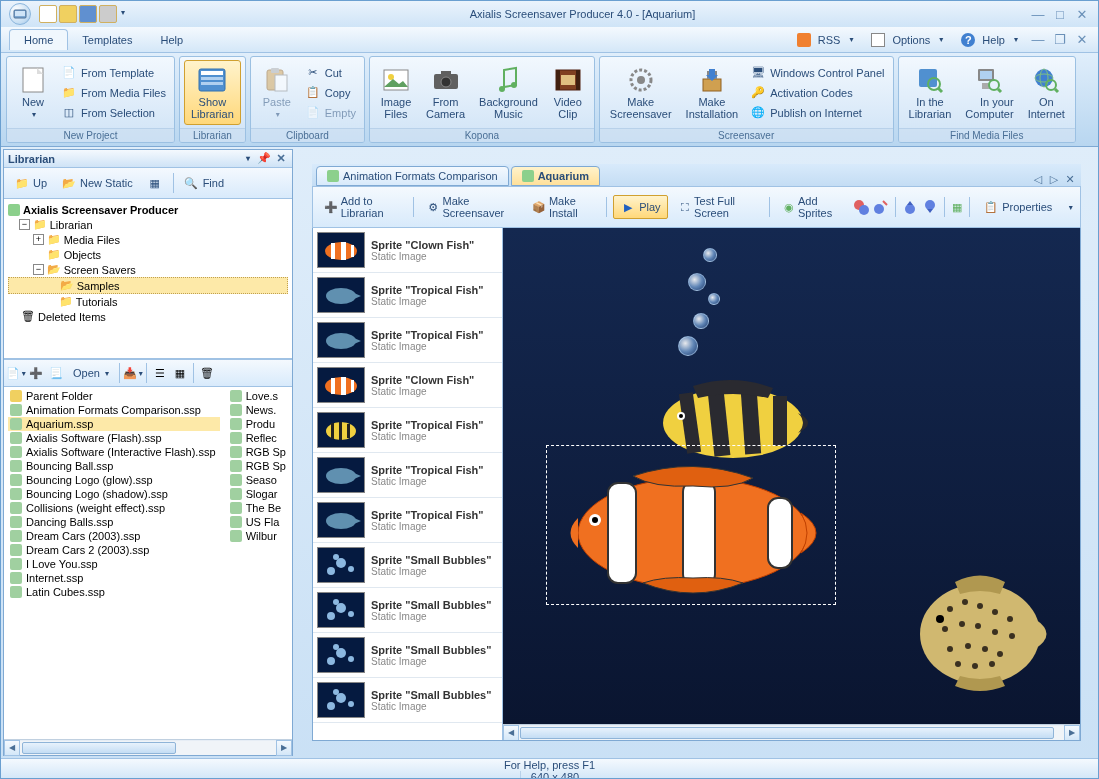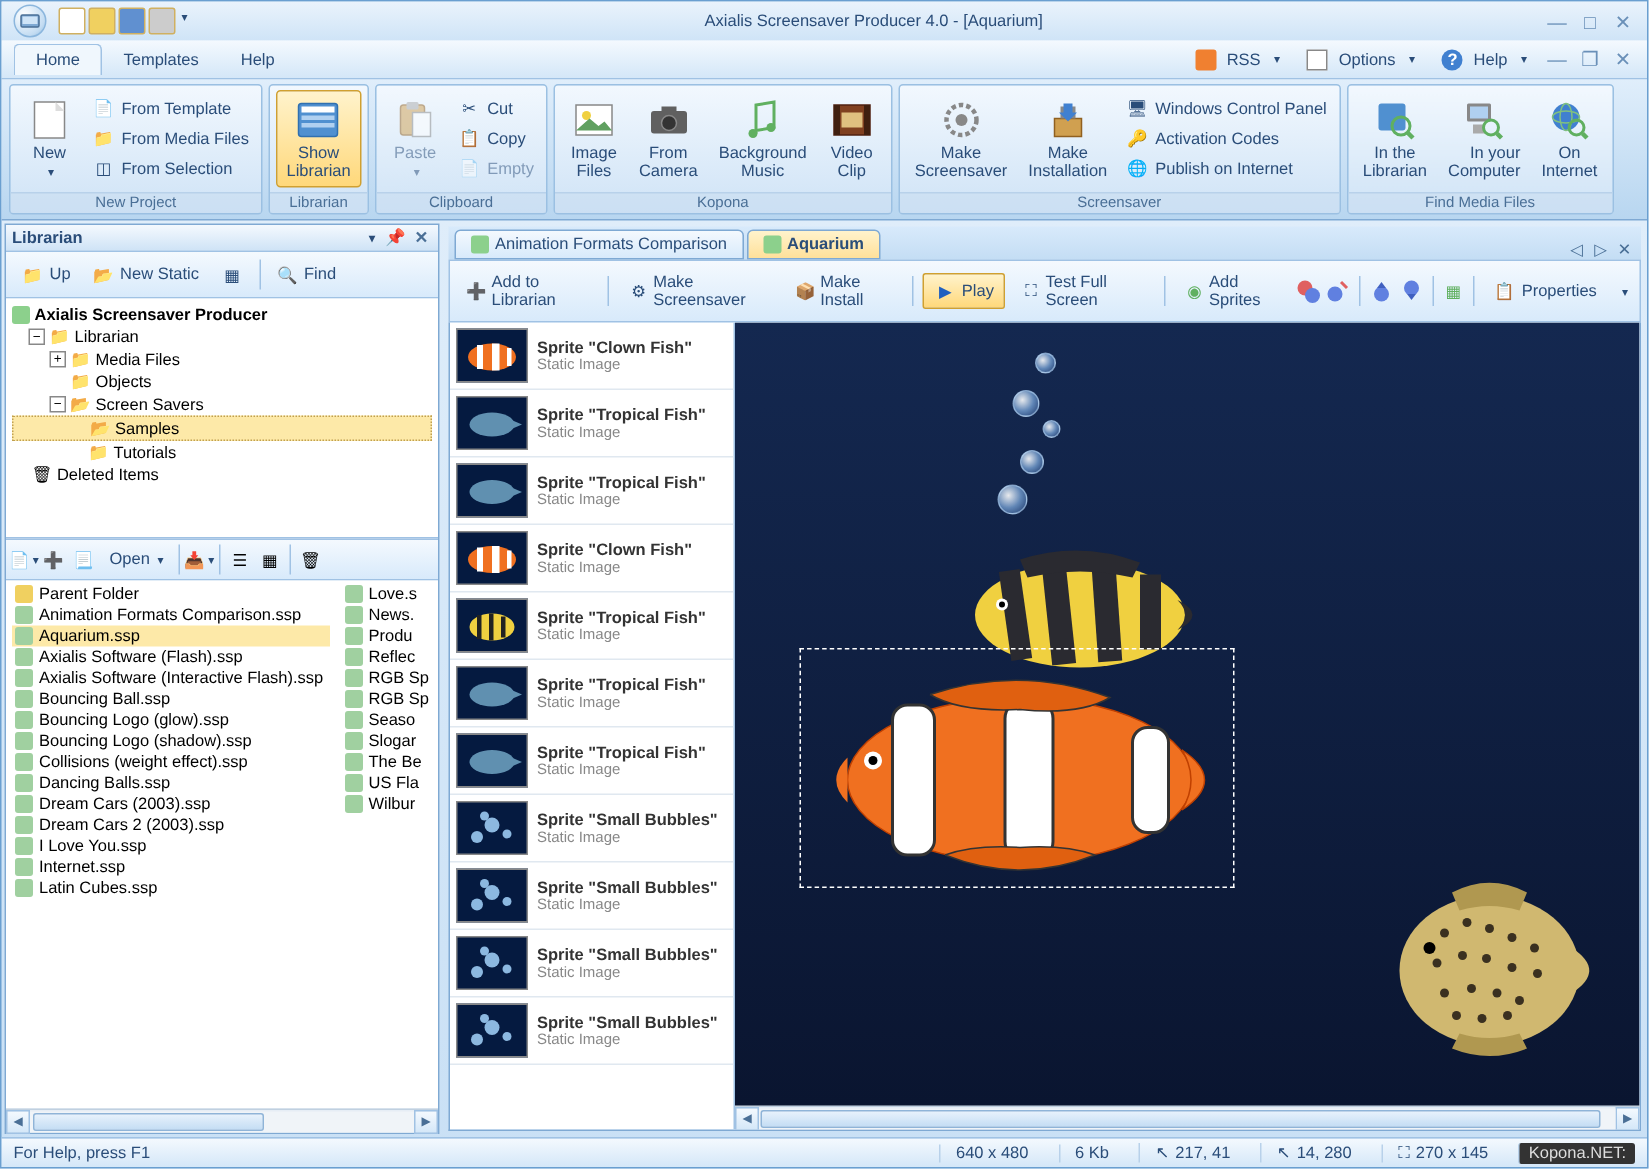--- a/index.html
+++ b/index.html
@@ -117,21 +117,21 @@
 .fitem { display: flex; align-items: flex-end; gap: 4px; padding: 1px 2px; cursor: pointer; white-space: nowrap; }
 .fitem.sel { background: #fde9a8; }
 .fitem .fii { width: 12px; height: 12px; background: #a0d0a0; border-radius: 2px; flex-shrink: 0; }
 .fitem.folder .fii { background: #f0d060; }
 
 .hscroll { height: 16px; background: #e6edf5; border-top: 1px solid #c0d0e0; display: flex; align-items: center; }
 .hsbtn { width: 16px; height: 16px; background: linear-gradient(to bottom,#f4f9fe,#d4e7f8); border: 1px solid #a0c2e4; display: flex; align-items: center; justify-content: center; font-size: 8px; color: #4a6f96; }
 .hstrack { flex: 1; height: 14px; background: #f0f4f8; position: relative; }
 .hsthumb { position: absolute; height: 12px; top: 1px; background: linear-gradient(to bottom,#e8f2fc,#c4ddf4); border: 1px solid #8fb4d8; border-radius: 2px; }
 
-.main-panel { flex: 1; display: flex; flex-direction: column; margin: 4px; }
+.main-panel { flex: 1; display: flex; flex-direction: column; margin: 17px; }
 .tabs-bar {
   height: 22px; display: flex; align-items: flex-end;
   background: linear-gradient(to bottom, #d8eafb, #c4ddf4);
   padding: 0 4px;
 }
 .doctab {
   display: flex; align-items: center; gap: 4px; padding: 3px 10px;
   border: 1px solid #7fa9d3; border-radius: 4px 4px 0 0;
   background: linear-gradient(to bottom, #f4f9fe, #d8eafb);
   cursor: pointer; color: #2a4d79; margin-right: 2px;
@@ -178,21 +178,21 @@
   position: relative; overflow: hidden;
 }
 .selection-box {
   position: absolute; border: 1px dashed #fff;
 }
 .bubble { position: absolute; border-radius: 50%; background: radial-gradient(circle at 35% 35%, rgba(255,255,255,0.9), rgba(150,200,255,0.6), rgba(50,100,180,0.3)); border: 1px solid rgba(200,230,255,0.5); }
 
 .statusbar {
   height: 20px; display: flex; align-items: center; padding: 0 8px;
   background: linear-gradient(to bottom, #f4f9fe, #d4e7f8);
-  border-top: 1px solid #a0c2e4; color: #2a4d79; font-size: 11px;
+  border-top: 1px solid #a0c2e4; color: #2a4d79; font-size: 11px; flex-direction: column;
 }
 .status-seg { padding: 0 10px; border-left: 1px solid #b8d1ea; display: flex; align-items: center; gap: 4px; margin-left: 10px; }
 .status-seg:first-child { border: none; }
 
 svg { overflow: visible; }
 </style>
 </head>
 <body>
 
 <div class="titlebar">

